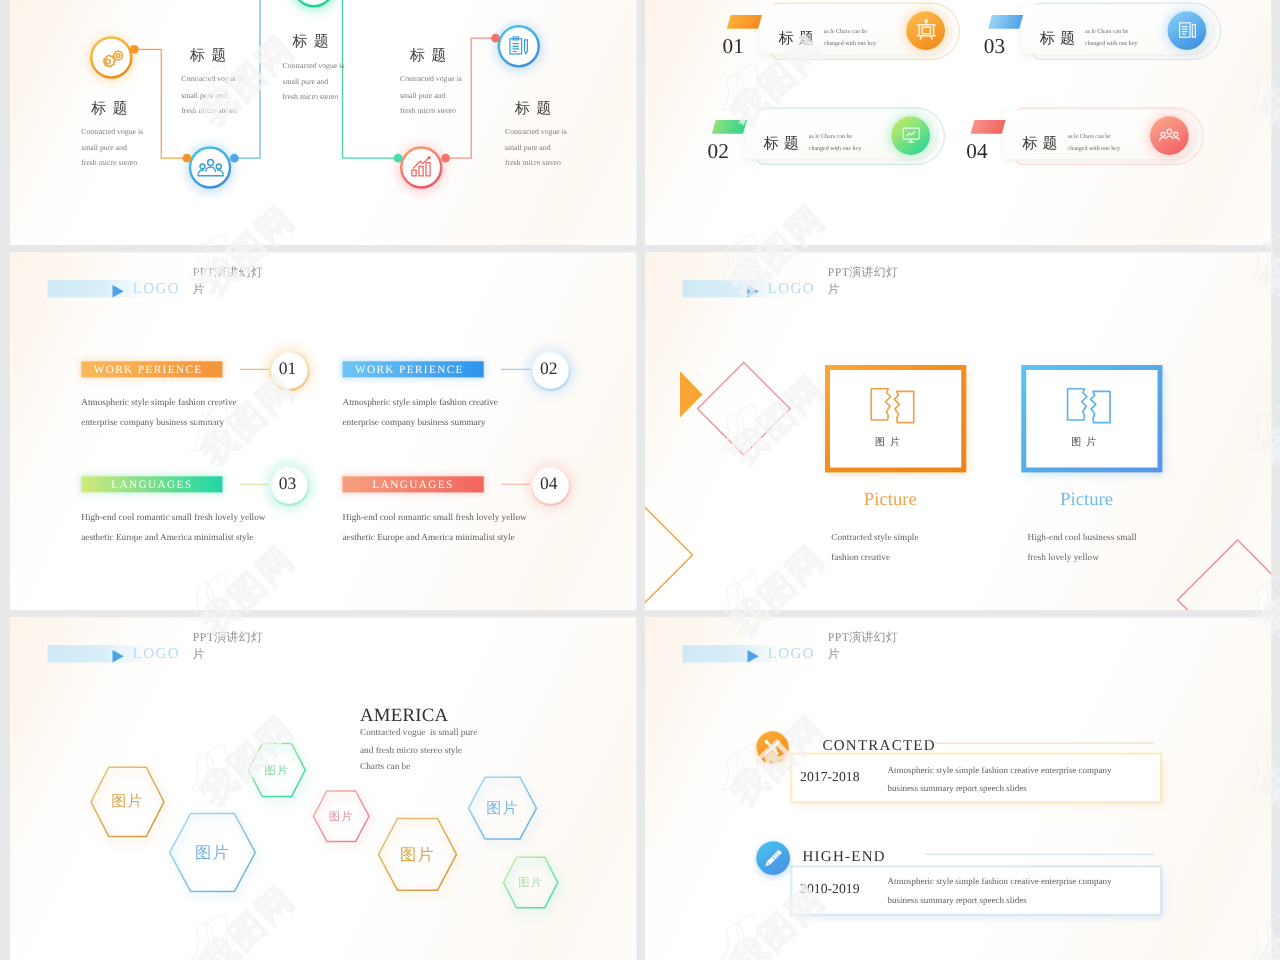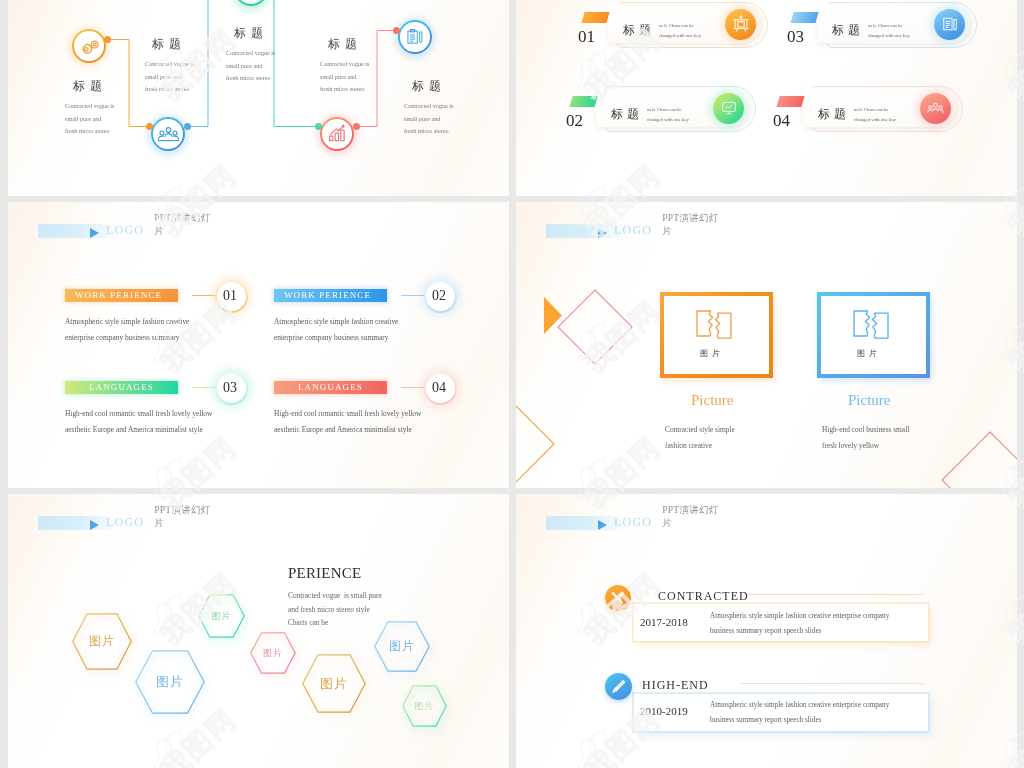--- a/index.html
+++ b/index.html
@@ -459,22 +459,22 @@
             <linearGradient id="hexg6" x1="0" y1="0" x2="0.85" y2="1">
               <stop offset="0" stop-color="#d8eca0"></stop>
               <stop offset="1" stop-color="#3bdcae"></stop>
             </linearGradient>
           </defs>
         <polygon points="11.2,0.8 33.8,0.8 44.2,21.0 33.8,41.2 11.2,41.2 0.8,21.0" fill="none" stroke="url(#hexg6)" stroke-width="1.25" style="filter:drop-shadow(2px 3px 4px rgba(70,222,170,0.6))"></polygon>
       </svg>
       <div class="hexlbl" style="left:0;top:0;width:45px;height:42px;color:#a8dfae;font-size:9px;">图片</div>
     </div>
 
-    <div class="p5head" style="left:280px;top:71px;">PERIENCE</div>
-    <div class="p5txt" style="left:280px;top:85px;margin-top:10px;">Contracted vogue  is small pure
+    <div class="p5head" style="left:280px;top:71px;">AMERICA</div>
+    <div class="p5txt" style="left:280px;top:85px;">Contracted vogue  is small pure
 and fresh micro stereo style
 Charts can be</div>
   </div>
 
   <div class="slide s6">
     <div class="bg"></div>
 
     <div class="hdr" style="left:30px;top:22px;width:180px;">
       <div class="hbg"></div>
       <div class="tri"></div>

